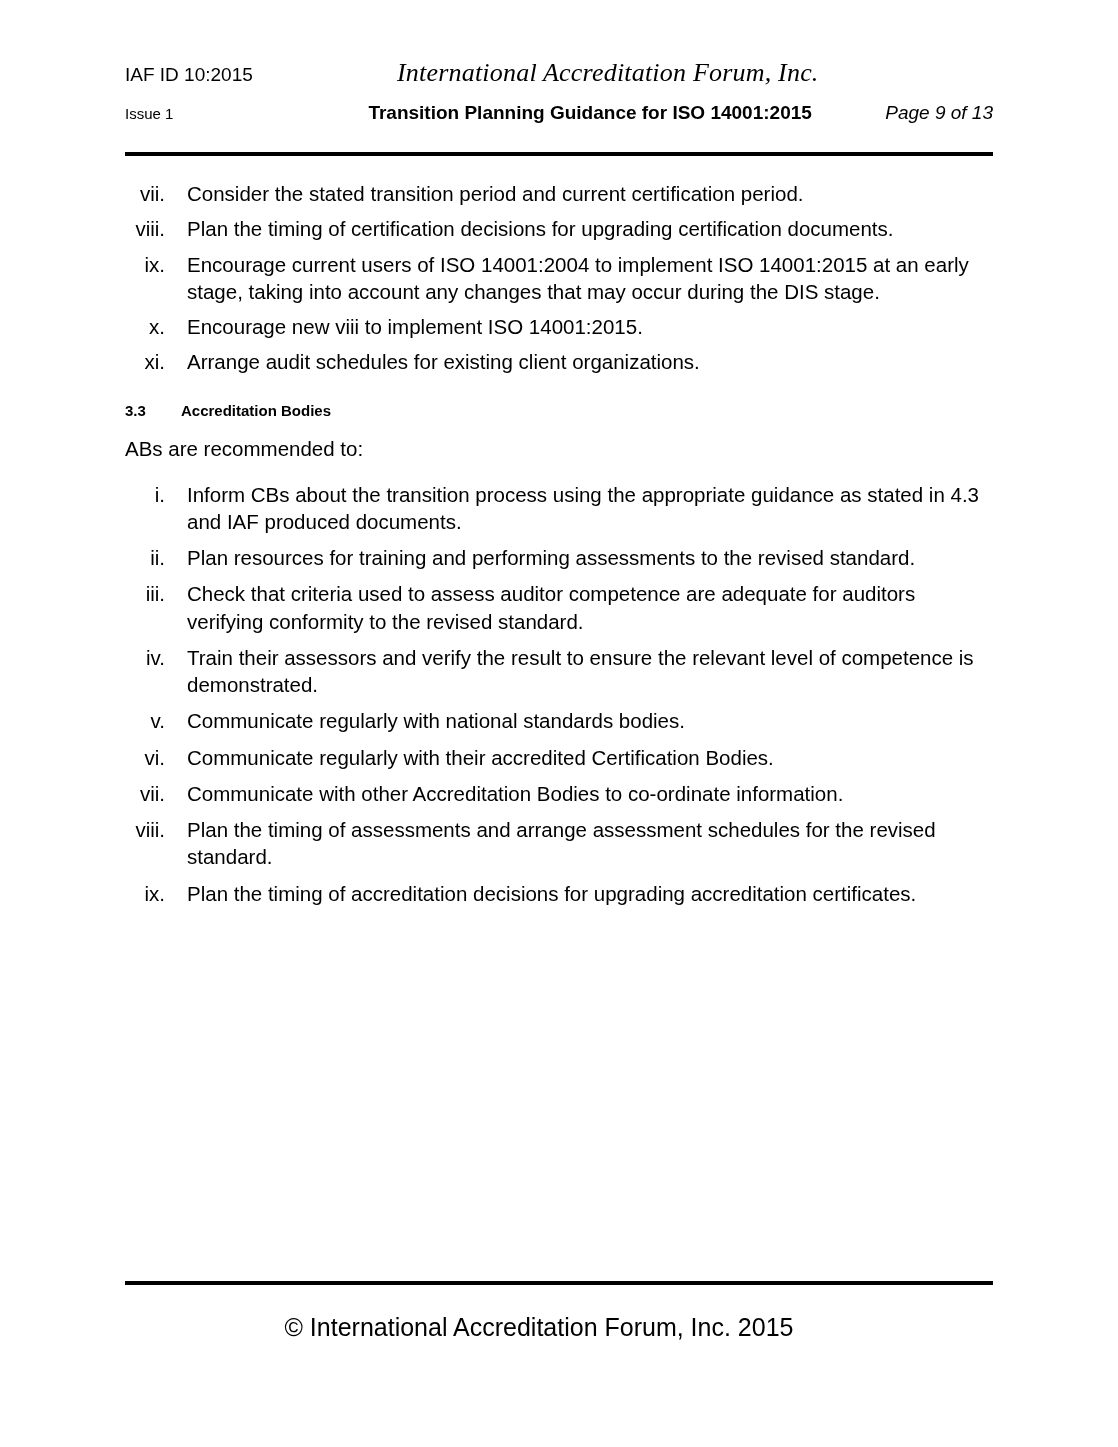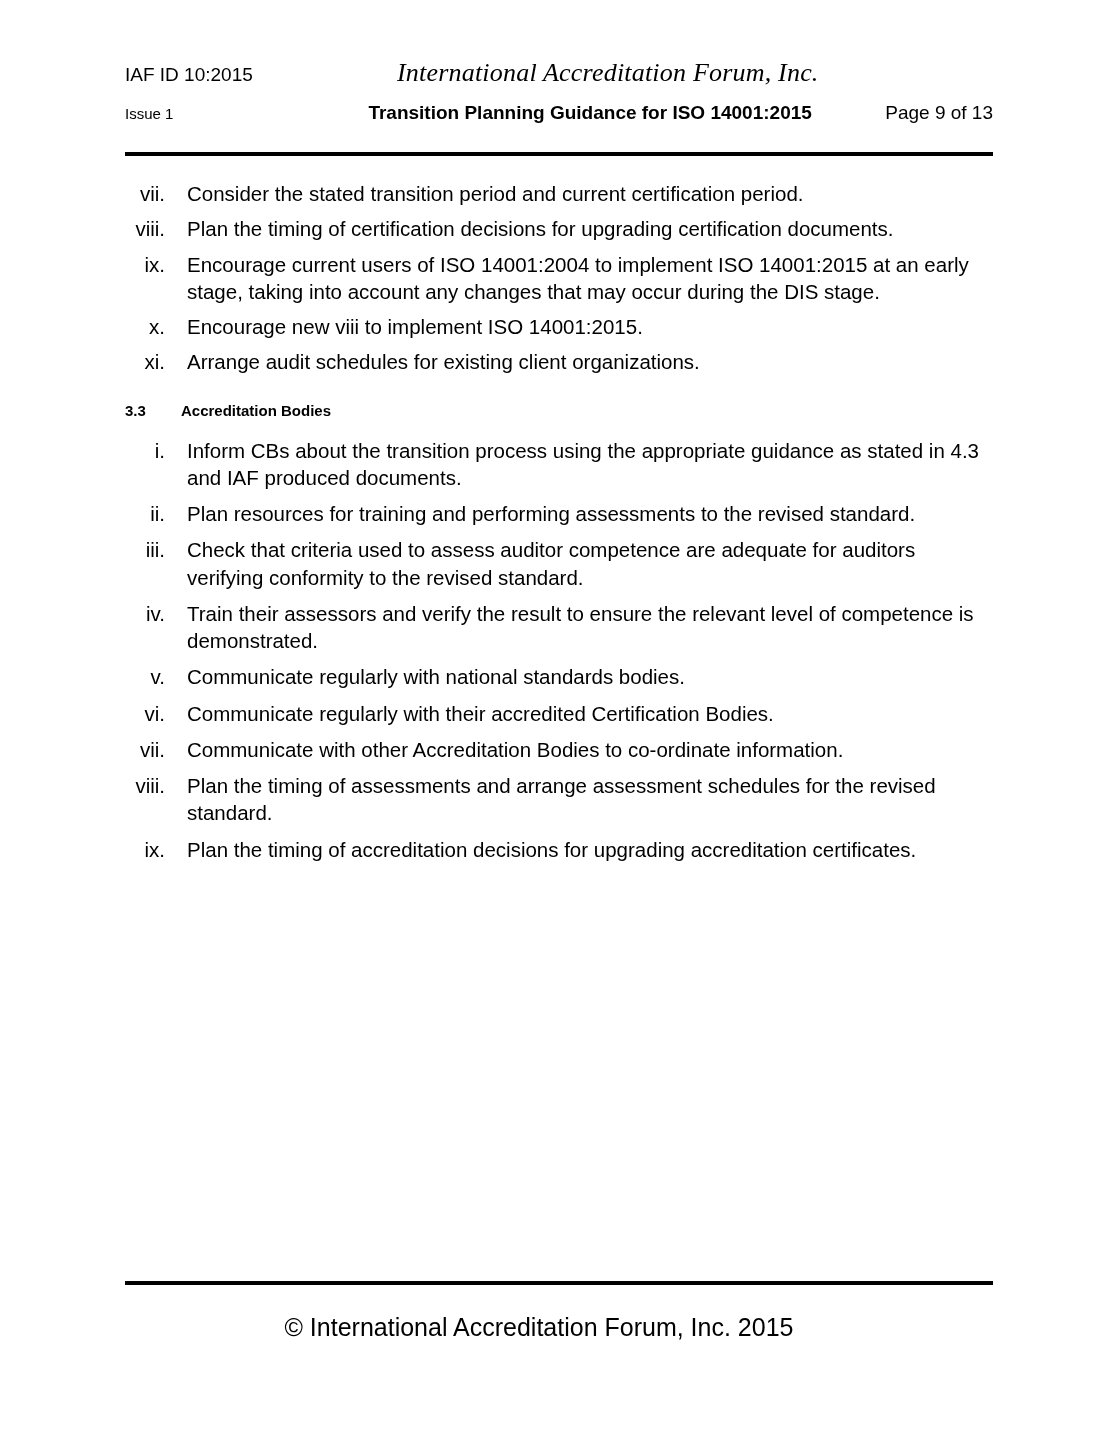--- a/index.html
+++ b/index.html
@@ -60,20 +60,21 @@
     flex: 1;
     text-align: center;
     font-size: 19px;
     font-weight: bold;
     padding-right: 30px;
   }
   .page-num {
     font-size: 19px;
     white-space: nowrap;
     text-align: right;
+    font-style: italic;
   }
   .header-rule {
     position: absolute;
     top: 152px;
     left: 125px;
     width: 868px;
     border-top: 3px solid #000;
     border-bottom: 1px solid #000;
     height: 3px;
     box-sizing: border-box;
@@ -199,20 +200,21 @@
         <span class="marker">xi.</span>
         <span class="text">Arrange audit schedules for existing client organizations.</span>
       </li>
     </ol>
 
     <div class="section-heading">
       <span class="num">3.3</span>
       <span>Accreditation Bodies</span>
     </div>
 
+    <p class="lead-in">ABs are recommended to:</p>
 
     <ol class="roman list-block-2">
       <li class="li">
         <span class="marker">i.</span>
         <span class="text">Inform CBs about the transition process using the appropriate guidance as stated in 4.3 and IAF produced documents.</span>
       </li>
       <li class="li">
         <span class="marker">ii.</span>
         <span class="text">Plan resources for training and performing assessments to the revised standard.</span>
       </li>

